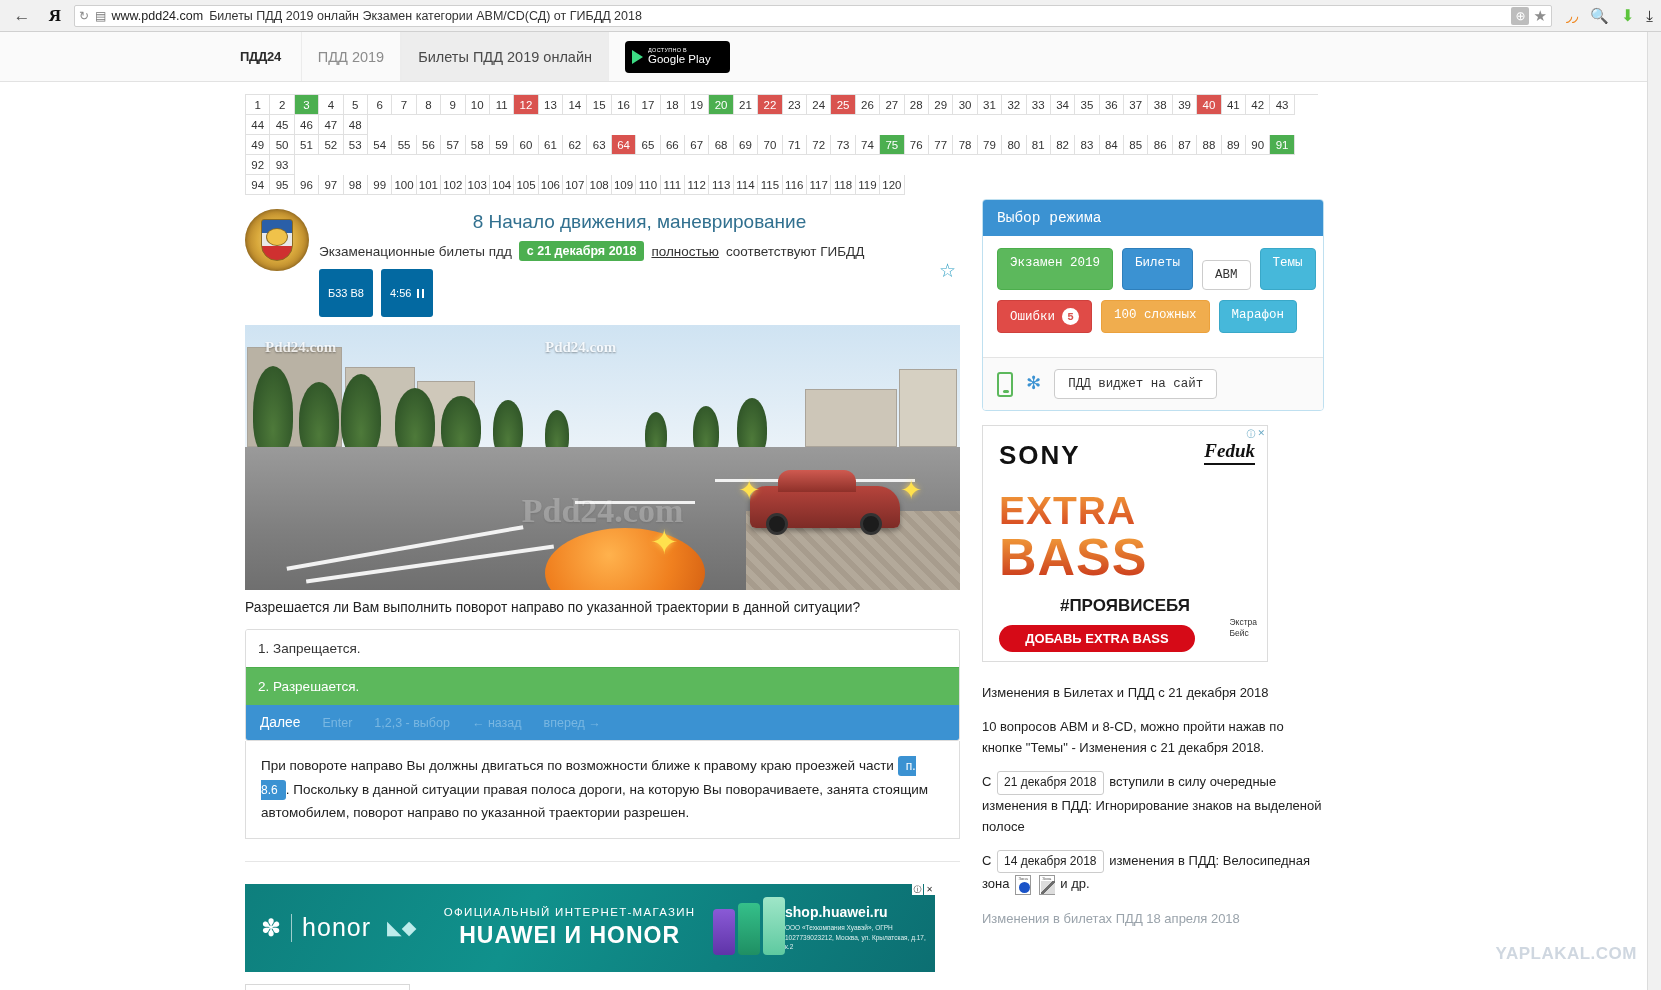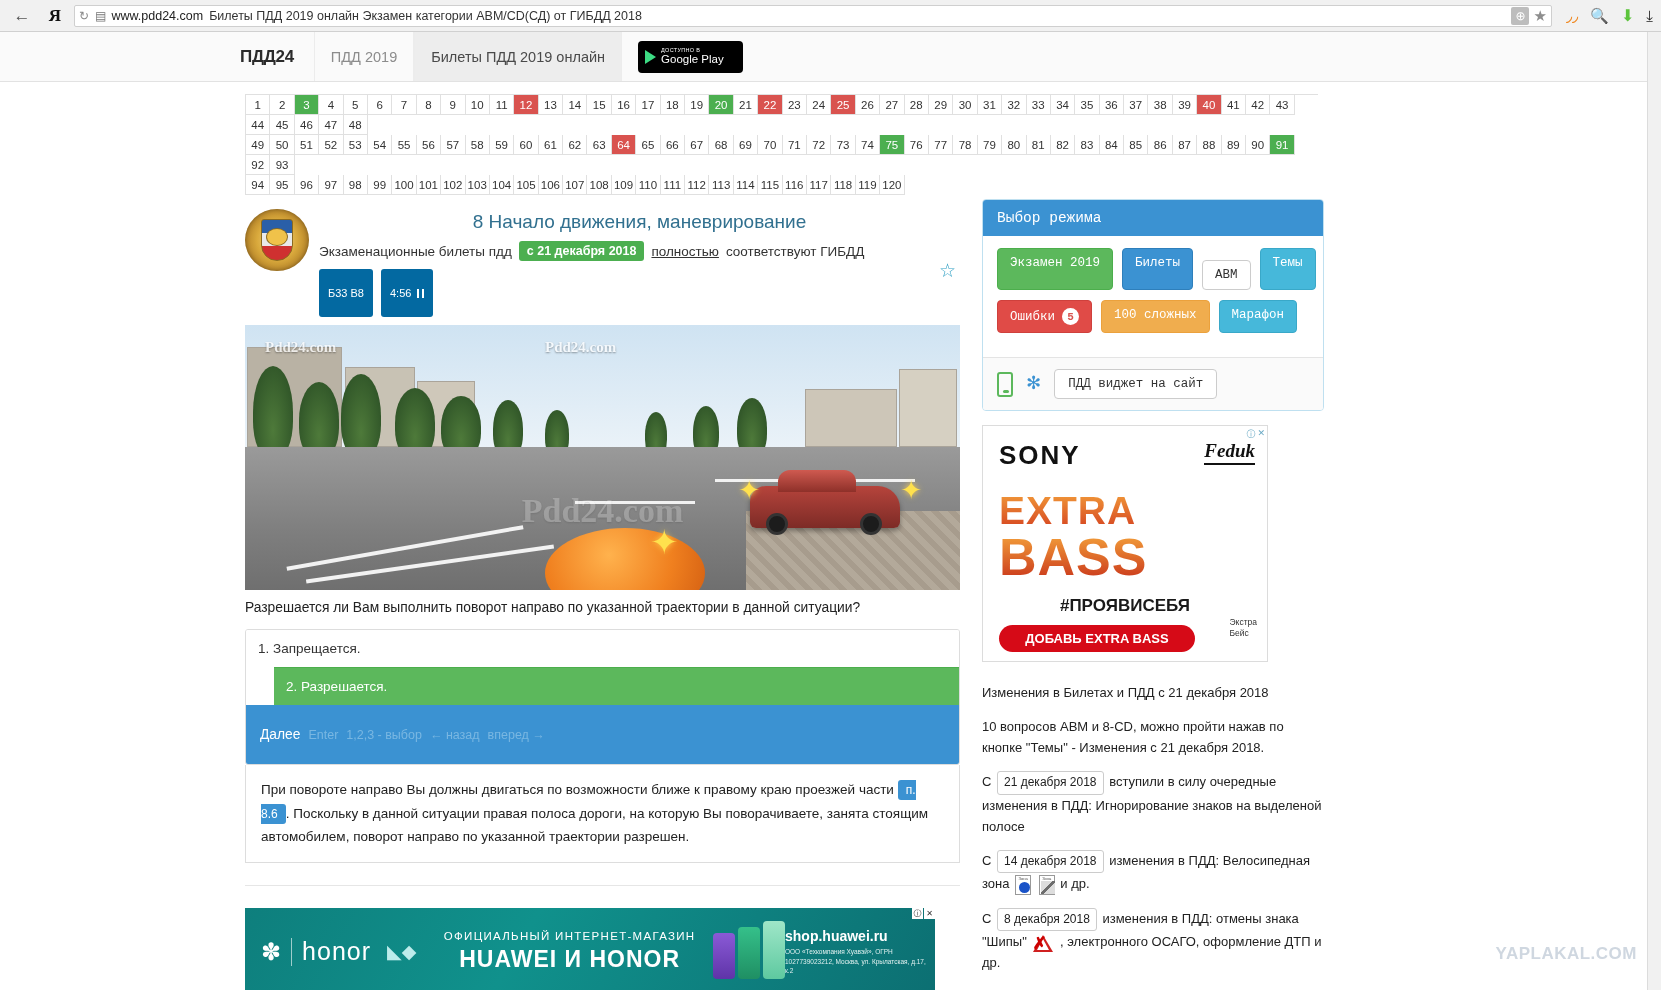--- a/index.html
+++ b/index.html
@@ -37,21 +37,21 @@
   .t-rss{ color:#f08a24; font-size:16px;}
   .t-search{ color:#333; font-size:15px;}
   .t-down{ color:#5cc43c; font-size:16px;}
   .t-dl{ color:#222; font-size:15px;}
 
   
   .site-header{
     height:50px; background:#fafafa; border-bottom:1px solid #e2e2e2;
     display:flex; align-items:stretch; padding-left:240px;
   }
-  .brand{ display:flex;align-items:center; font-size:17px; font-weight:bold; color:#2b2b2b;
+  .brand{ display:flex;align-items:center; font-size:13px; font-weight:bold; color:#2b2b2b;
           letter-spacing:-0.3px; padding-right:20px;}
   .nav-tab{ display:flex;align-items:center; padding:0 16px; font-size:14.5px; color:#8c8c8c;
             border-left:1px solid #ececec; border-right:1px solid #ececec; cursor:pointer;}
   .nav-tab.active{ background:#ededed; color:#4a4a4a;}
   .gplay{
     margin-left:16px; align-self:center; height:32px; width:105px; background:#000;
     border-radius:4px; display:flex; align-items:center; gap:5px; padding:0 7px; color:#fff;
     cursor:pointer;
   }
   .gplay .tri{ width:0;height:0;border-left:11px solid #3ddc84;border-top:7px solid transparent;
@@ -127,23 +127,23 @@
   .spark{ position:absolute; color:#ffe14d; font-size:26px; text-shadow:0 0 6px #ffd24d;}
   .wm{ position:absolute; font-family:"Liberation Serif", serif; font-weight:bold; color:#fff;
        opacity:.75; font-size:15px; text-shadow:0 1px 2px rgba(0,0,0,.5);}
   .wm.big{ font-size:34px; opacity:.22; color:#fff; left:50%; top:70%; transform:translate(-50%,-50%);}
 
   
   .q-text{ font-size:13.8px; color:#222; margin:10px 0 14px 0;}
   .answers{ border:1px solid #ddd; border-radius:3px; overflow:hidden;}
   .ans{ padding:11px 12px; font-size:13.5px; color:#333; background:#fff; cursor:pointer;}
   .ans + .ans{ border-top:1px solid #e3e3e3;}
-  .ans.correct{ background:#5cb85c; color:#fff; border-top-color:#4cae4c;margin-left:28px;}
-  .nextbar{ background:#3b92d2; color:#fff; padding:22px 14px; display:flex; align-items:baseline;
-            gap:8px; font-size:13.5px; cursor:pointer;}
+  .ans.correct{ background:#5cb85c; color:#fff; border-top-color:#4cae4c;}
+  .nextbar{ background:#3b92d2; color:#fff; padding:10px 14px; display:flex; align-items:baseline;
+            gap:22px; font-size:13.5px; cursor:pointer;}
   .nextbar .main{ font-size:13.8px; }
   .nextbar .hint{ color:#79b7e2; font-size:12.5px;}
   .explain{ border:1px solid #ddd; border-top:none; padding:13px 15px; font-size:13.5px;
             color:#222; line-height:1.75; background:#fff;}
   .pp{ background:#3b92d2; color:#fff; font-size:12px; padding:3px 8px; border-radius:3px;}
 
   .sep{ border-top:1px solid #e6e6e6; margin:22px 0 0 0;}
 
   
   .ad-bottom{ width:690px; height:88px; margin-top:22px; position:relative;
@@ -578,28 +578,20 @@
                 <span class="zn">Зона</span>
                 <span class="circ"></span>
               </span>
               <span class="sign-sm">
                 <span class="zn">Зона</span>
                 <span class="slash"></span>
               </span>
               <span>и др.</span>
             </div>
 
-            <div class="news-item">
-              <span>С</span>
-              <span class="date-box">8 декабря 2018</span>
-              <span>изменения в ПДД: отмены знака</span>
-              <span>"Шипы"</span>
-              <span class="sign-tri"><span class="xx">✗</span></span>
-              <span>, электронного ОСАГО, оформление ДТП и др.</span>
-            </div>
 
             <div class="news-item" style="color:#9aa3ab;">Изменения в билетах ПДД 18 апреля 2018</div>
           </div>
         </div>
       </div>
     </div>
   </div>
 </div>
 
 <div class="yaplakal">YAPLAKAL.COM</div>

